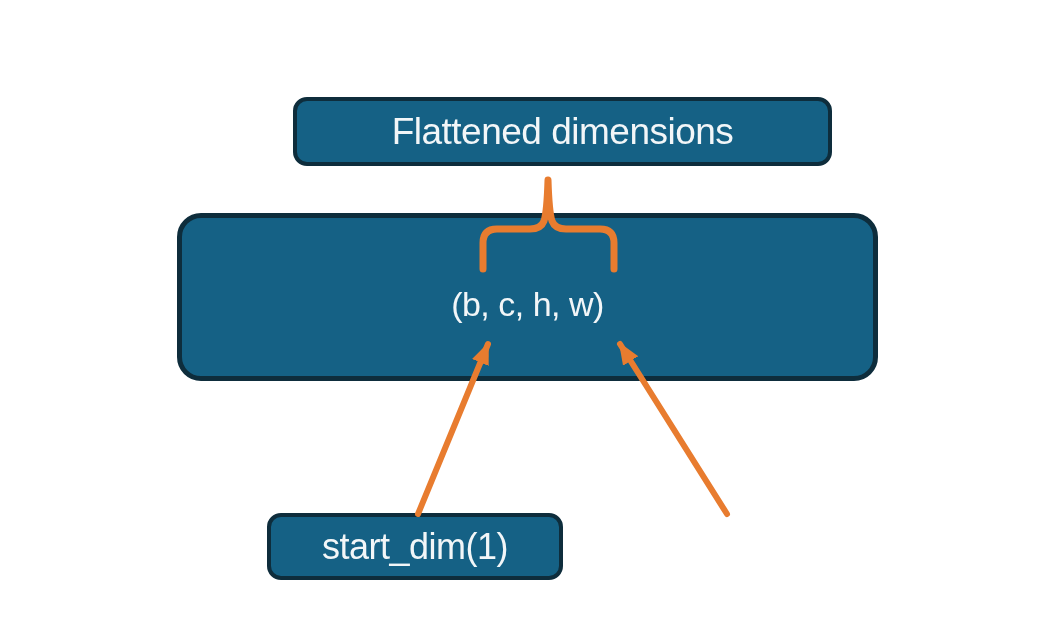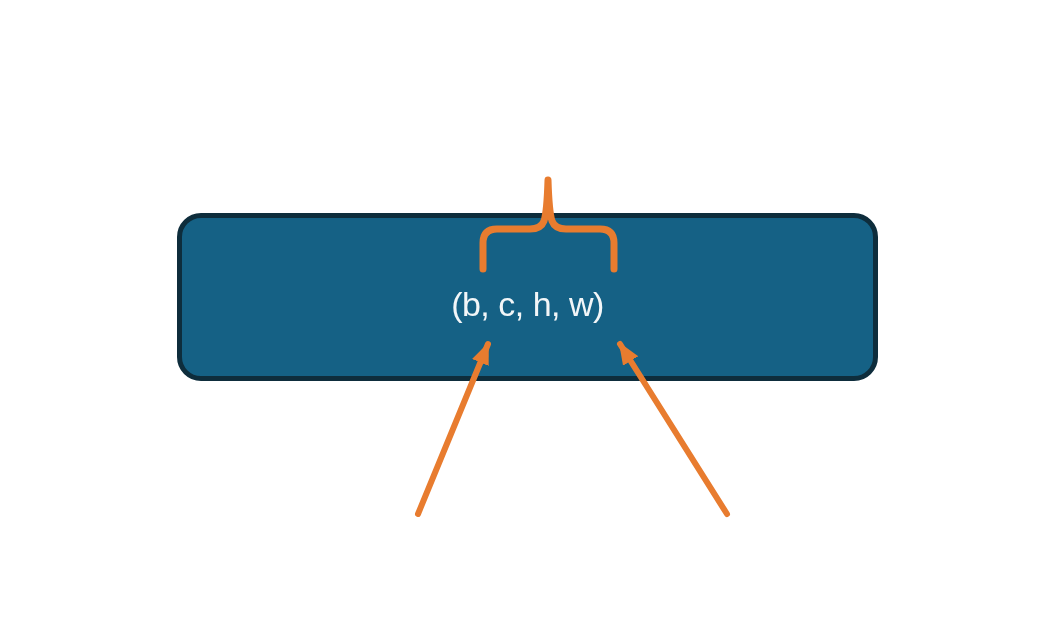--- a/index.html
+++ b/index.html
@@ -68,25 +68,31 @@
     stroke-linecap: round;
     stroke-linejoin: round;
   }
   .connector-layer .arrowhead { fill: var(--connector); }
 </style>
 </head>
 <body>
 
 <div class="canvas">
 
+  <div class="node title-box">
+    <span class="label">Flattened dimensions</span>
+  </div>
 
   <div class="node tensor-box">
     <span class="label">(b, c, h, w)</span>
   </div>
 
+  <div class="node dim-box start-dim-box">
+    <span class="label">start_dim(1)</span>
+  </div>
 
 
   <svg class="connector-layer" viewBox="0 0 1038 632" xmlns="http://www.w3.org/2000/svg">
     <defs>
       <marker id="arrow" markerUnits="userSpaceOnUse" markerWidth="24" markerHeight="20" refX="20" refY="9" orient="auto">
         <path class="arrowhead" d="M0,0 L22,9 L0,18 Z"></path>
       </marker>
     </defs>
 
     <path class="stroke" stroke-width="7" d="M 483 269

